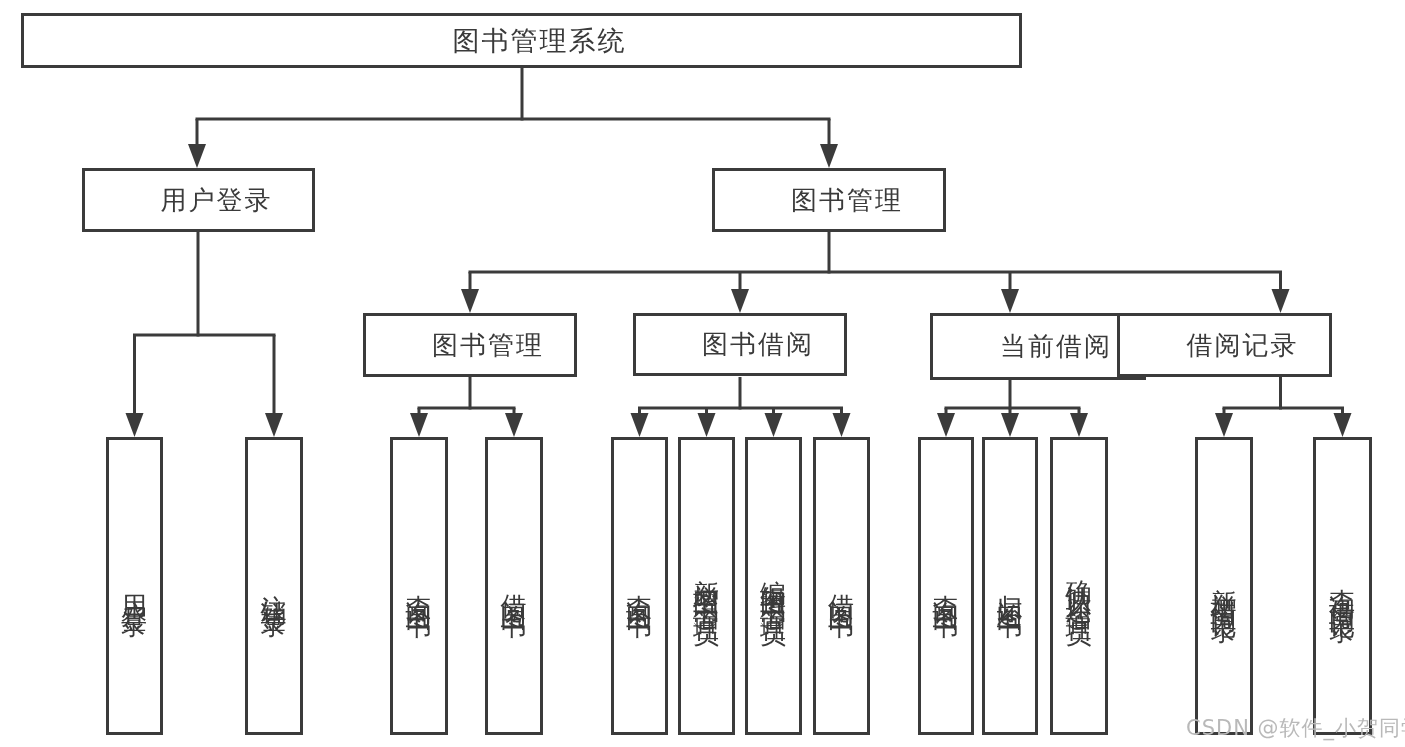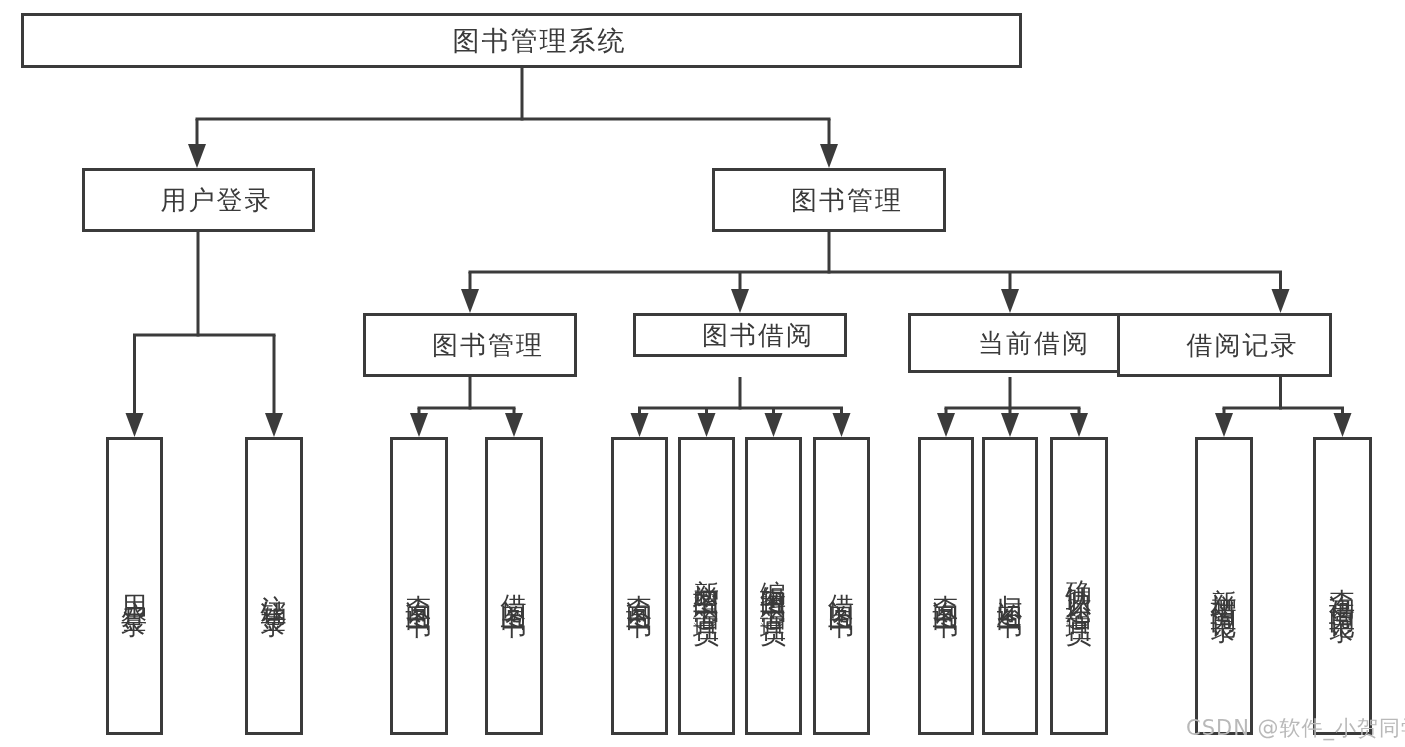--- a/index.html
+++ b/index.html
@@ -119,22 +119,22 @@
     <line x1="1342.5" y1="408" x2="1342.5" y2="416"></line>
     <polygon points="1333.5,413 1351.5,413 1342.5,437"></polygon>
   </svg>
 
   <div class="node h root" style="left:21px;top:13px;width:1001px;height:55px">图书管理系统</div>
 
   <div class="node h" style="left:82px;top:168px;width:233px;height:64px">用户登录</div>
   <div class="node h" style="left:712px;top:168px;width:234px;height:64px">图书管理</div>
 
   <div class="node h" style="left:363px;top:313px;width:214px;height:64px">图书管理</div>
-  <div class="node h" style="left:633px;top:313px;width:214px;height:44px">图书借阅</div>
-  <div class="node h" style="left:908px;top:313px;width:216px;height:60px">当前借阅</div>
+  <div class="node h" style="left:633px;top:313px;width:214px;height:63px">图书借阅</div>
+  <div class="node h" style="left:930px;top:313px;width:216px;height:67px">当前借阅</div>
   <div class="node h" style="left:1117px;top:313px;width:215px;height:64px">借阅记录</div>
 
   <div class="node v" style="left:106px;top:437px;width:57px;height:298px">用户登录</div>
   <div class="node v" style="left:245px;top:437px;width:58px;height:298px">注销登录</div>
 
   <div class="node v" style="left:390px;top:437px;width:58px;height:298px">查询图书</div>
   <div class="node v" style="left:485px;top:437px;width:58px;height:298px">借阅图书</div>
 
   <div class="node v" style="left:611px;top:437px;width:57px;height:298px">查询图书</div>
   <div class="node v" style="left:678px;top:437px;width:57px;height:298px">新增图书（管理员）</div>

